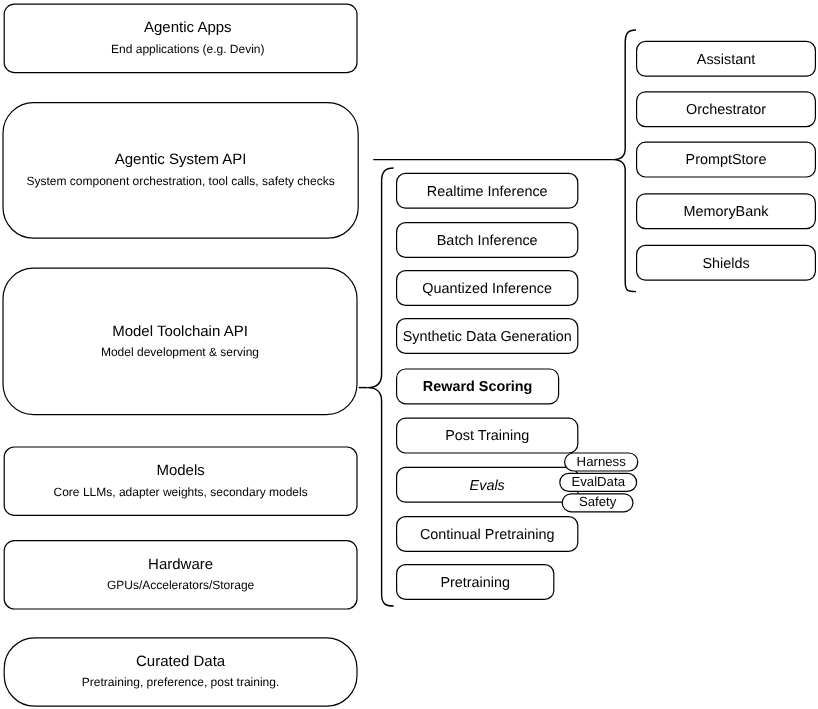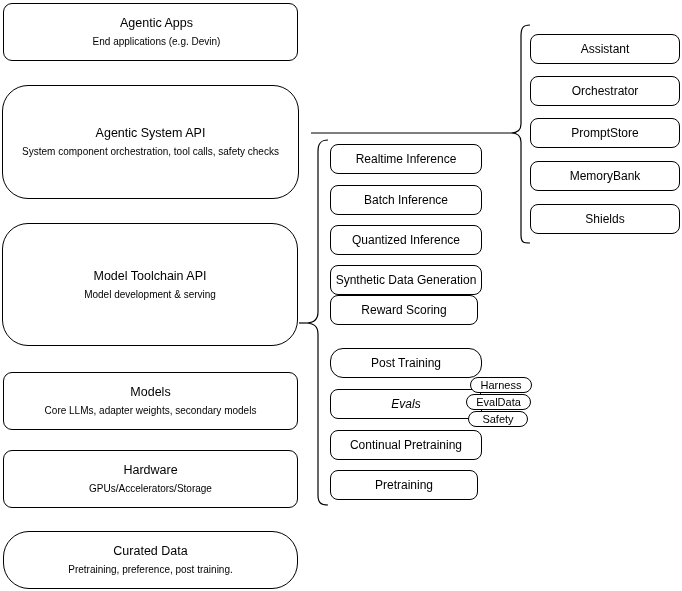--- a/index.html
+++ b/index.html
@@ -92,25 +92,25 @@
 
   <div class="layer-box r-small" style="left:3px;top:531px;width:295px;height:58px;border-radius:26px;">
     <div class="title">Curated Data</div>
     <div class="subtitle">Pretraining, preference, post training.</div>
   </div>
 
   <div class="node-box" style="left:330px;top:144px;width:152px;height:30px;">Realtime Inference</div>
   <div class="node-box" style="left:330px;top:185px;width:152px;height:30px;">Batch Inference</div>
   <div class="node-box" style="left:330px;top:225px;width:152px;height:30px;">Quantized Inference</div>
   <div class="node-box" style="left:330px;top:265px;width:152px;height:30px;">Synthetic Data Generation</div>
-  <div class="node-box" style="left:330px;top:295px;width:148px;height:30px;">Reward Scoring</div>
-  <div class="node-box" style="left:330px;top:348px;width:152px;height:30px;border-radius:13px;">Post Training</div>
+  <div class="node-box" style="left:330px;top:307px;width:136px;height:30px;font-weight:bold;">Reward Scoring</div>
+  <div class="node-box" style="left:330px;top:348px;width:152px;height:30px;">Post Training</div>
   <div class="node-box" style="left:330px;top:389px;width:152px;height:30px;font-style:italic;">Evals</div>
   <div class="node-box" style="left:330px;top:430px;width:152px;height:30px;">Continual Pretraining</div>
-  <div class="node-box" style="left:330px;top:470px;width:148px;height:30px;">Pretraining</div>
+  <div class="node-box" style="left:330px;top:470px;width:132px;height:30px;">Pretraining</div>
 
   <div class="tag-oval" style="left:470px;top:377px;width:62px;height:16px;">Harness</div>
   <div class="tag-oval" style="left:466px;top:394px;width:65px;height:16px;">EvalData</div>
   <div class="tag-oval" style="left:468px;top:411px;width:60px;height:16px;">Safety</div>
 
   <div class="node-box" style="left:530px;top:34px;width:150px;height:30px;">Assistant</div>
   <div class="node-box" style="left:530px;top:76px;width:150px;height:30px;">Orchestrator</div>
   <div class="node-box" style="left:530px;top:118px;width:150px;height:30px;">PromptStore</div>
   <div class="node-box" style="left:530px;top:161px;width:150px;height:30px;">MemoryBank</div>
   <div class="node-box" style="left:530px;top:204px;width:150px;height:30px;">Shields</div>

